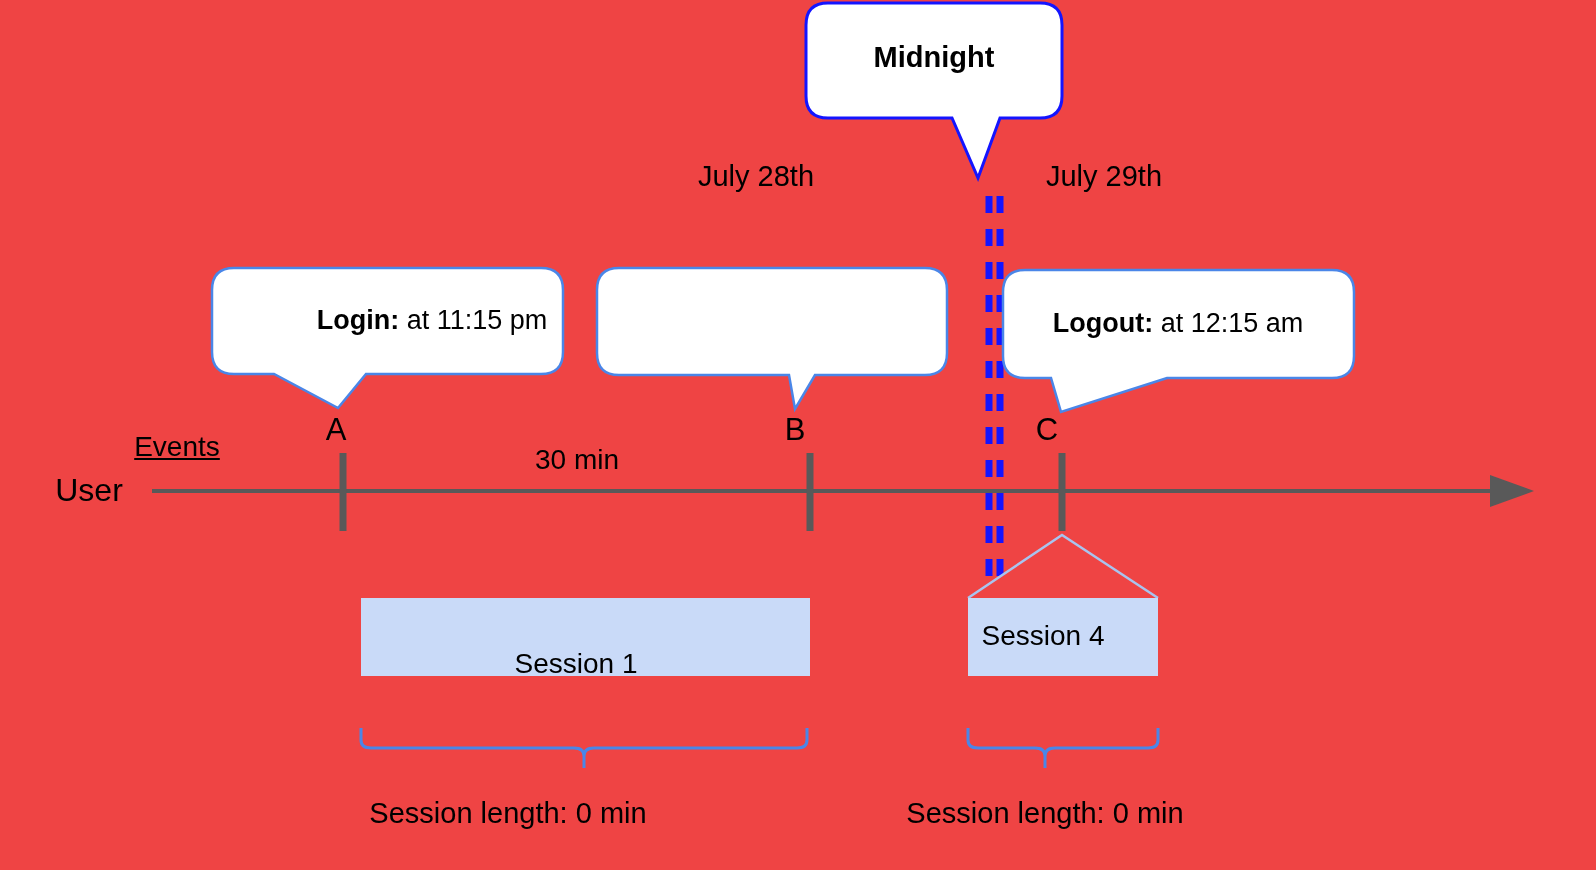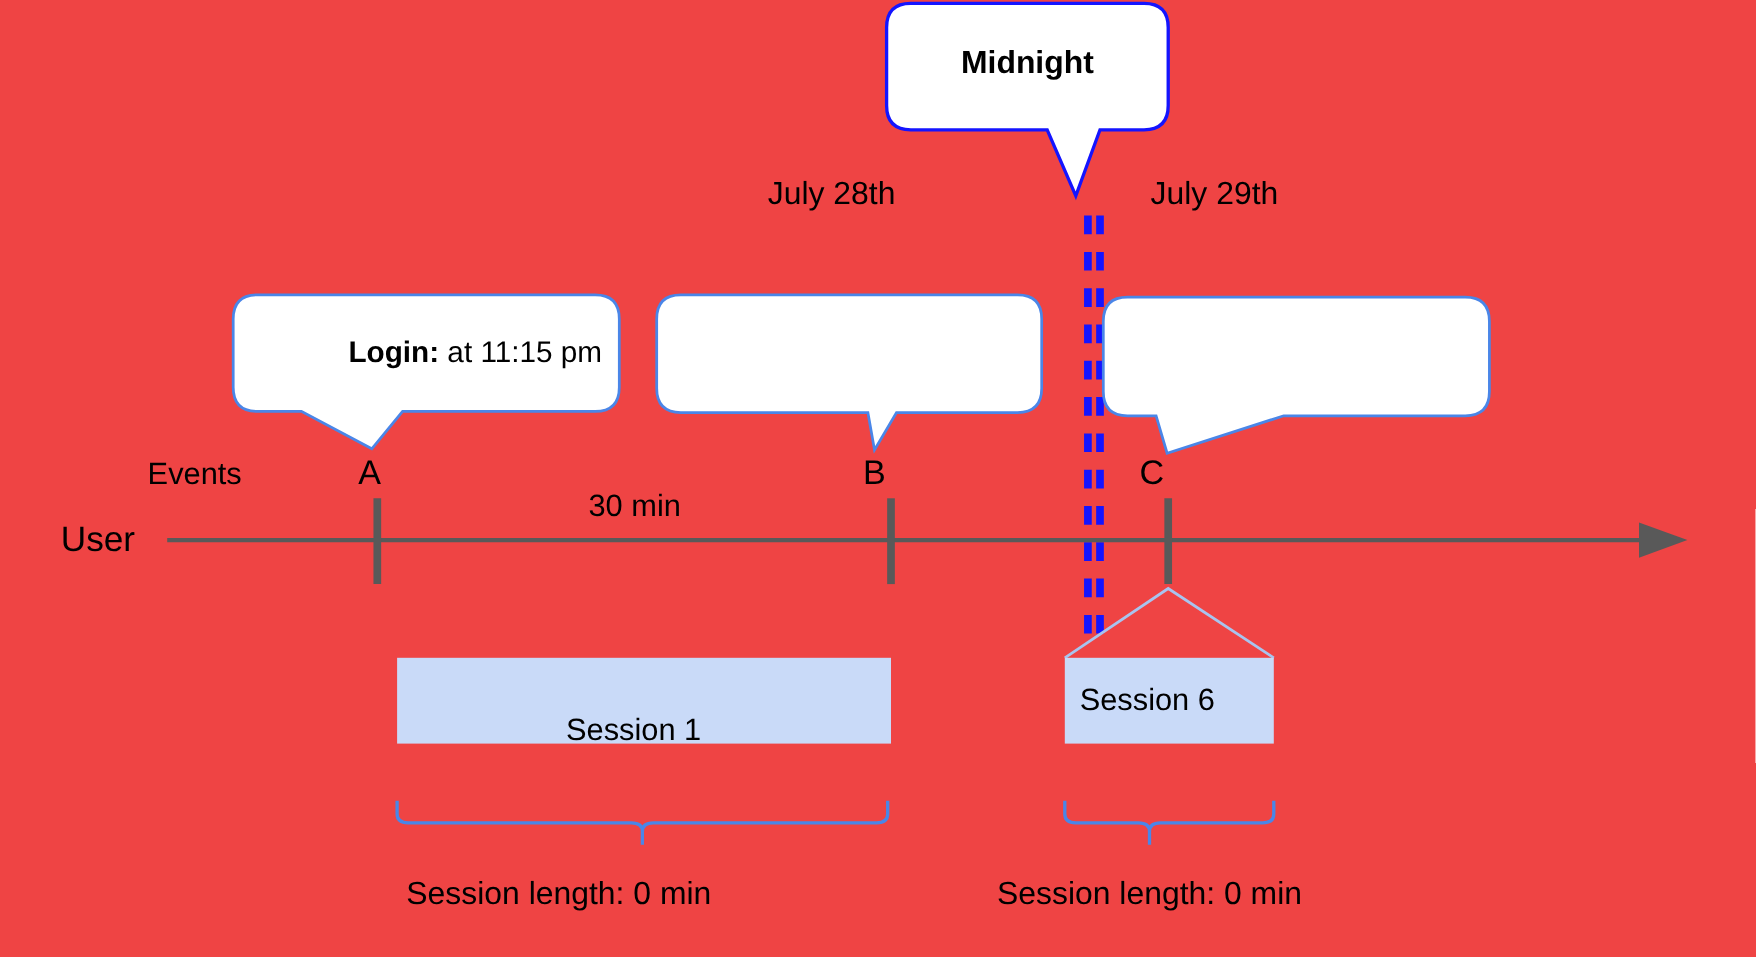--- a/index.html
+++ b/index.html
@@ -184,29 +184,32 @@
   <div class="txt midnight-label center" style="left:934px; top:41px;">Midnight</div>
 
   <div class="txt date-label center" style="left:756px; top:160px;">July 28th</div>
   <div class="txt date-label center" style="left:1104px; top:160px;">July 29th</div>
 
   <div class="txt callout-text center" style="left:412px; top:305px;margin-left:20px;">
     <b>Login:</b><span> at 11:15 pm</span>
   </div>
 
 
-
-  <div class="txt axis-label-events center" style="left:177px; top:415px;">Events</div>
+  <div class="txt callout-text center" style="left:1178px; top:308px;">
+    <b>Logout:</b><span> at 12:15 am</span>
+  </div>
+
+  <div class="txt axis-label-events center" style="left:177px; top:431px;text-decoration:underline;">Events</div>
   <div class="txt axis-label-user center" style="left:89px; top:472px;">User</div>
 
   <div class="txt tick-label center" style="left:336px; top:412px;">A</div>
   <div class="txt tick-label center" style="left:795px; top:412px;">B</div>
   <div class="txt tick-label center" style="left:1047px; top:412px;">C</div>
 
   <div class="txt duration-label center" style="left:577px; top:444px;">30 min</div>
 
   <div class="txt session-label center" style="left:576px; top:620px;margin-top:28px;">Session 1</div>
-  <div class="txt session-label center" style="left:1043px; top:620px;">Session 6</div>
+  <div class="txt session-label center" style="left:1043px; top:620px;">Session 4</div>
 
   <div class="txt length-label center" style="left:508px; top:797px;">Session length: 0 min</div>
   <div class="txt length-label center" style="left:1045px; top:797px;">Session length: 0 min</div>
 
 </div>
 
 </body></html>

